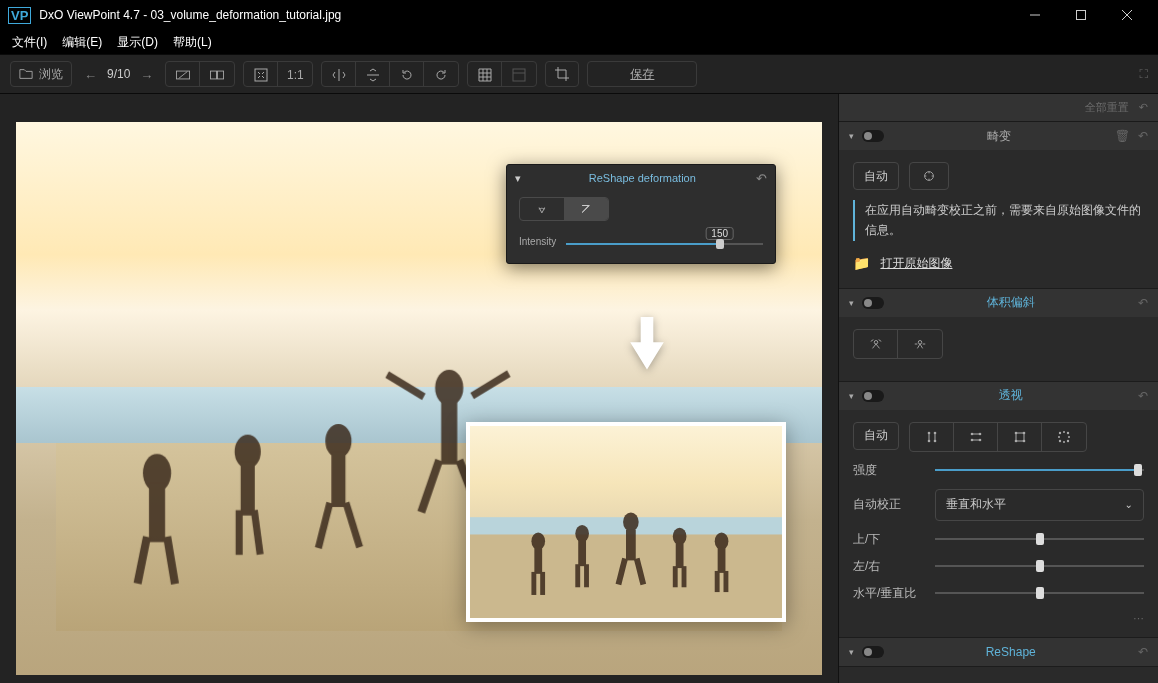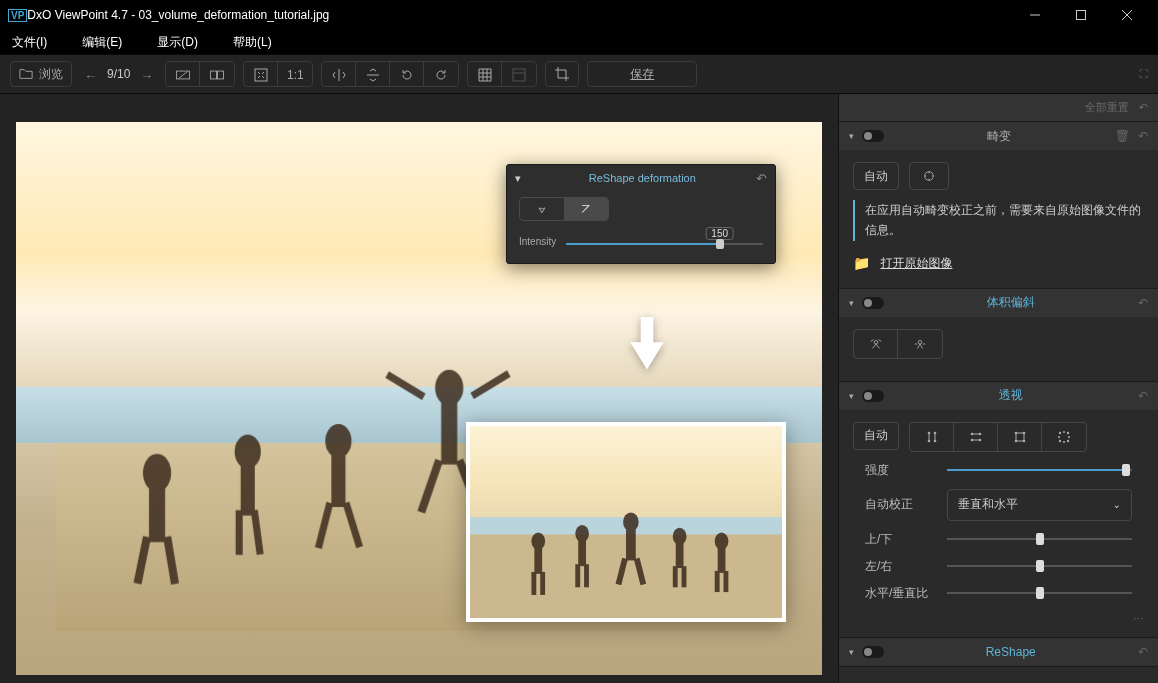--- a/index.html
+++ b/index.html
@@ -1,27 +1,27 @@
 <!DOCTYPE html>
 <html><head>
 <meta charset="utf-8">
 <style>
 * { margin: 0; padding: 0; box-sizing: border-box; font-family: "Microsoft YaHei", "Segoe UI", sans-serif; }
 body { background: #1a1a1a; color: #ccc; width: 1158px; height: 683px; overflow: hidden; display: flex; flex-direction: column; }
 
 
 .titlebar { height: 30px; background: #000; display: flex; align-items: center; padding: 0 8px 0 8px; }
-.titlebar .logo { color: #3fa9db; font-size: 10px; font-weight: bold; border: 1px solid #3fa9db; padding: 0 2px; }
+.titlebar .logo { color: #3fa9db; font-size: 13px; font-weight: bold; margin-right: 8px; border: 1px solid #3fa9db; padding: 0 2px; }
 .titlebar .title { color: #fff; font-size: 12px; flex: 1; }
 .winbtns { display: flex; }
 .winbtn { width: 46px; height: 30px; display: flex; align-items: center; justify-content: center; color: #ccc; }
 .winbtn svg { width: 10px; height: 10px; }
 
 
-.menubar { height: 24px; background: #000; display: flex; align-items: center; padding-left: 12px; gap: 35px; font-size: 12px; color: #fff; }
+.menubar { height: 24px; background: #000; display: flex; align-items: center; padding-left: 12px; gap: 15px; font-size: 12px; color: #fff; }
 .menuitem { cursor: default; }
 
 
 .toolbar { height: 40px; background: #232323; border-top: 1px solid #0a0a0a; border-bottom: 1px solid #0a0a0a; display: flex; align-items: center; padding: 0 10px; gap: 8px; }
 .tbtn-group { display: flex; border: 1px solid #3a3a3a; border-radius: 4px; overflow: hidden; height: 26px; }
 .tbtn-group .tbtn { border: none; border-right: 1px solid #3a3a3a; border-radius: 0; }
 .tbtn-group .tbtn:last-child { border-right: none; }
 .tbtn { height: 26px; min-width: 34px; border: 1px solid #3a3a3a; border-radius: 4px; display: flex; align-items: center; justify-content: center; color: #aaa; font-size: 12px; gap: 6px; padding: 0 8px; background: transparent; cursor: default; }
 .tbtn.wide { min-width: 60px; }
 .toolbar .nav { display: flex; align-items: center; gap: 10px; margin-left: 4px; margin-right: 4px; }
@@ -56,21 +56,21 @@
 .small-btn.icon-only { min-width: 40px; padding: 0; }
 .info-text { color: #ccc; font-size: 12px; line-height: 1.7; margin: 6px 0 10px 0; border-left: 2px solid #5fb3d9; padding-left: 10px;}
 .link-row { display: flex; align-items: center; gap: 10px; padding: 4px 0; }
 .link-row .folder-ic { color: #aaa; font-size: 14px; }
 .link-row .link { color: #ddd; text-decoration: underline; font-size: 12px; }
 
 .button-seg { display: flex; border: 1px solid #464646; border-radius: 4px; overflow: hidden; }
 .button-seg .seg { width: 44px; height: 28px; display: flex; align-items: center; justify-content: center; border-right: 1px solid #464646; color: #aaa; font-size: 12px;}
 .button-seg .seg:last-child { border-right: none; }
 
-.slider-row { display: flex; align-items: center; gap: 14px; margin: 10px 12px; }
+.slider-row { display: flex; align-items: center; gap: 14px; margin: 10px 0; }
 .slider-row .lbl { width: 68px; font-size: 12px; color: #bbb; }
 .slider { flex: 1; height: 14px; position: relative; }
 .slider .track { position: absolute; top: 6px; left: 0; right: 0; height: 2px; background: #555; }
 .slider .track.blue { background: #4a9dc9; }
 .slider .handle { position: absolute; top: 1px; width: 8px; height: 12px; background: #ddd; border-radius: 2px; transform: translateX(-4px);}
 .select { flex: 1; height: 32px; border: 1px solid #464646; border-radius: 4px; display: flex; align-items: center; justify-content: space-between; padding: 0 10px; font-size: 12px; color: #ccc;}
 
 
 .overlay-panel { position: absolute; top: 42px; left: 490px; width: 270px; background: #2e2e2e; border: 1px solid #1a1a1a; border-radius: 3px; box-shadow: 0 4px 18px rgba(0,0,0,0.5); padding-bottom: 10px;}
 .overlay-panel .ohead { height: 26px; display: flex; align-items: center; padding: 0 8px; gap: 8px; font-size: 11px;}

